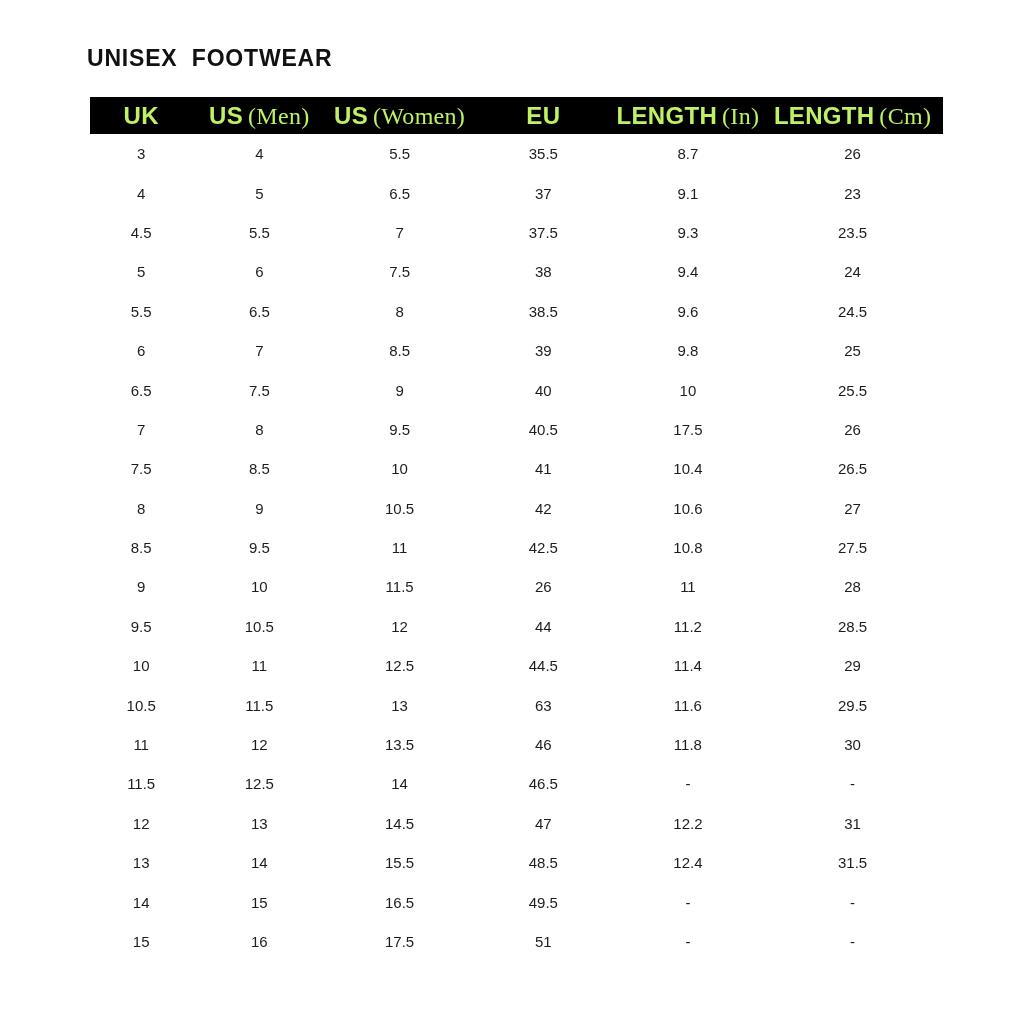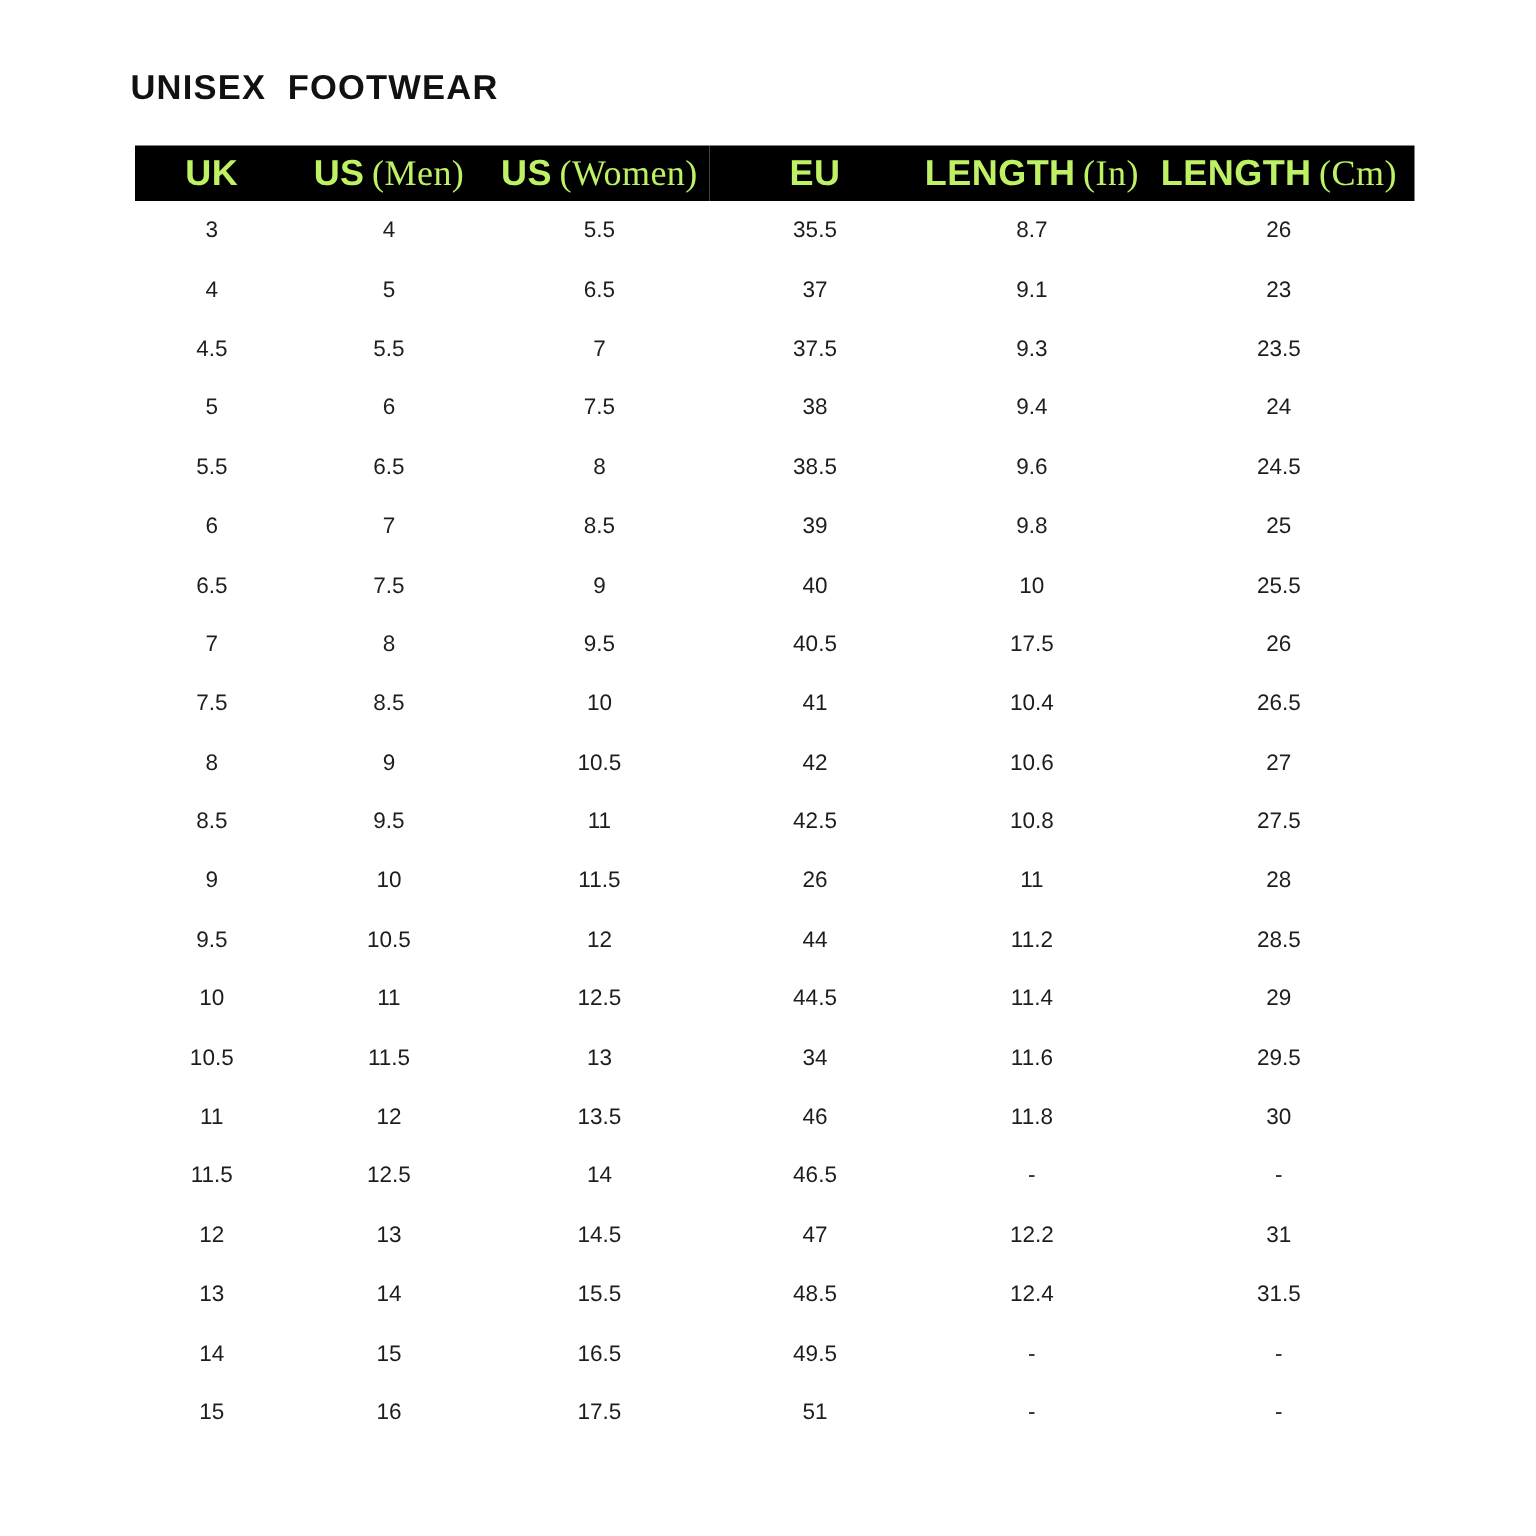--- a/index.html
+++ b/index.html
@@ -213,21 +213,21 @@
           <td>11</td>
           <td>12.5</td>
           <td>44.5</td>
           <td>11.4</td>
           <td>29</td>
         </tr>
         <tr>
           <td>10.5</td>
           <td>11.5</td>
           <td>13</td>
-          <td>34</td>
+          <td>63</td>
           <td>11.6</td>
           <td>29.5</td>
         </tr>
         <tr>
           <td>11</td>
           <td>12</td>
           <td>13.5</td>
           <td>46</td>
           <td>11.8</td>
           <td>30</td>

